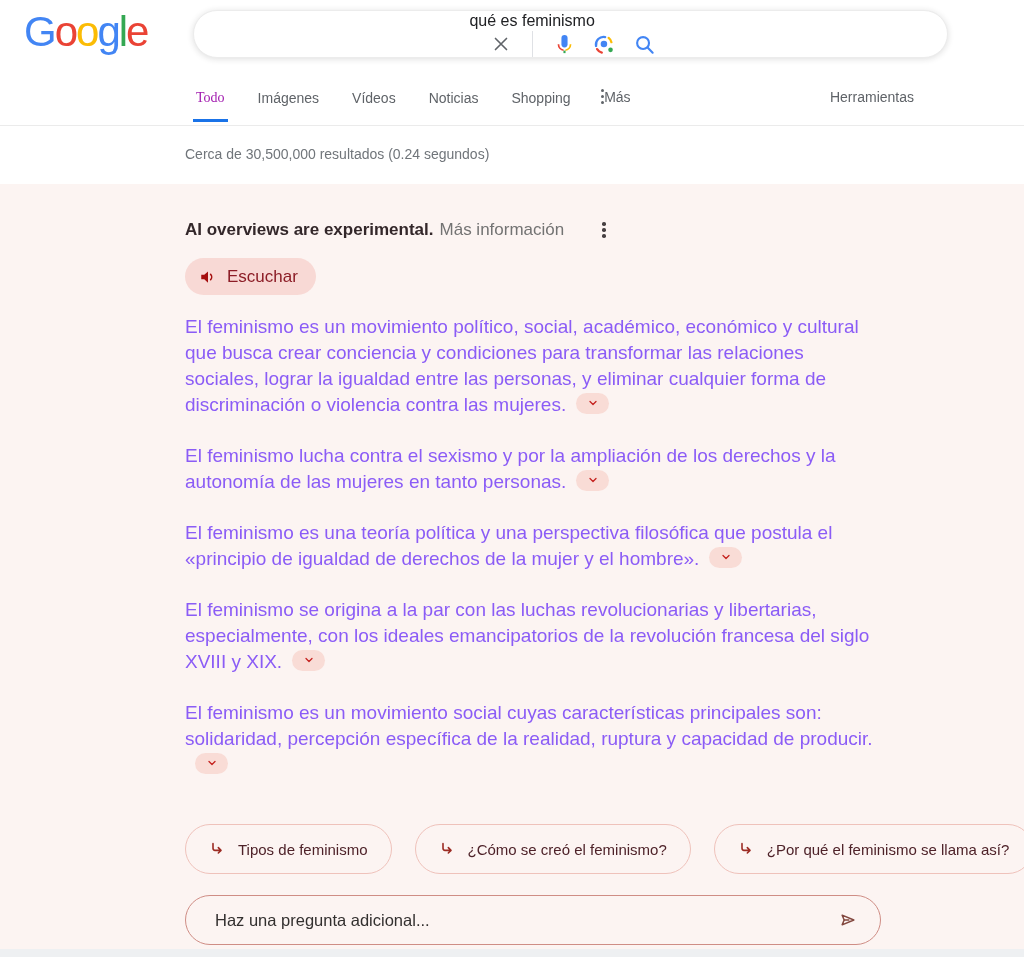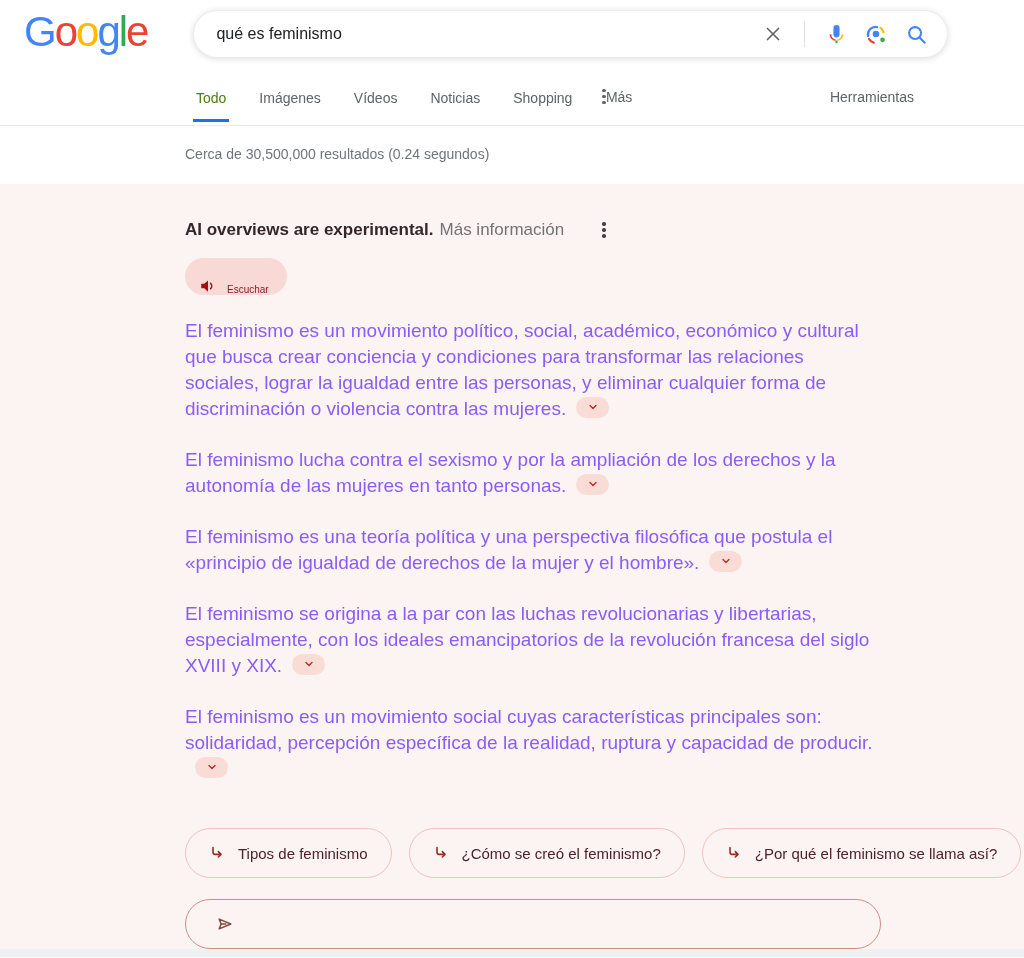--- a/index.html
+++ b/index.html
@@ -5,59 +5,59 @@
   * { margin:0; padding:0; box-sizing:border-box; }
   html,body { width:1024px; height:958px; background:#fff; overflow:hidden;
     font-family:"Liberation Sans","DejaVu Sans",sans-serif; }
 
   
   .header { display:flex; align-items:center; height:68px; padding-left:24px; }
   .logo { font-size:42px; font-weight:500; letter-spacing:-2px; line-height:1; user-select:none; margin-top:-4px; }
   .c-blue{color:#4285F4} .c-red{color:#EA4335} .c-yellow{color:#FBBC05} .c-green{color:#34A853}
   .searchbar { margin-left:46px; width:755px; height:48px; border-radius:24px;
     background:#fff; border:1px solid #ececec; box-shadow:0 1px 6px rgba(32,33,36,.15);
-    display:flex; align-items:center; padding:0 18px 0 22px; }
+    display:flex; align-items:center; padding:0 18px 0 22px;flex-direction:column; }
   .searchbar input { flex:1; border:none; outline:none; font-size:16px; color:#202124; background:transparent;
     font-family:"Liberation Sans","DejaVu Sans",sans-serif; }
   .sb-icons { display:flex; align-items:center; gap:14px; }
   .icon-btn { width:26px; height:26px; display:flex; align-items:center; justify-content:center; cursor:pointer; }
   .sb-divider { width:1px; height:26px; background:#dfe1e5; margin:0 4px; }
 
   
   .tabsrow { display:flex; align-items:center; height:58px; padding-left:193px; padding-right:110px;
     font-size:14px; color:#5f6368; border-bottom:1px solid #ebebeb; }
   .tab { margin-right:27px; padding:19px 3px 16px; cursor:pointer; white-space:nowrap; }
-  .tab.active { color:#4d7c0f; border-bottom:3px solid #1a73e8; padding-bottom:13px; }
+  .tab.active { color:#a21caf; border-bottom:3px solid #1a73e8; padding-bottom:13px;font-family:Liberation Serif, serif; }
   .tab-more { display:flex; align-items:center; cursor:pointer; }
   .tools { margin-left:auto; cursor:pointer; }
   .dots3 { display:inline-flex; flex-direction:column; gap:2.5px; }
   .dots3 i { width:3.5px; height:3.5px; border-radius:50%; background:#5f6368; }
 
   
   .stats { height:58px; padding:20px 0 0 185px; font-size:14px; color:#70757a; background:#fff; }
 
   
   .ai { background:#fcf4f2; height:765px; padding:36px 0 0 185px; }
   .disclaimer { display:flex; align-items:center; font-size:17px; }
   .disc-bold { font-weight:bold; color:#33272a; }
   .disc-link { color:#737373; margin-left:6px; cursor:pointer; }
   .disc-dots { margin-left:38px; cursor:pointer; }
   .disc-dots i { background:#474042; }
 
-  .listen { margin-top:18px; display:inline-flex; align-items:flex-end; gap:10px; height:37px;
+  .listen { margin-top:18px; display:inline-flex; align-items:center; gap:10px; height:37px;
     padding:0 18px 0 14px; border-radius:19px; background:#f8d9d5; color:#8c1d26;
-    font-size:10px; cursor:pointer; }
+    font-size:17px; cursor:pointer; }
 
   .para { max-width:692px; margin-top:25px; font-size:19px; line-height:26px; color:#8b5cf6; }
   .para:first-of-type { margin-top:19px; }
   .chev-pill { display:inline-flex; align-items:center; justify-content:center;
     width:33px; height:21px; border-radius:11px; background:#f9dcd6; margin-left:10px;
     vertical-align:2px; cursor:pointer; }
 
-  .chips { display:flex; gap:17px; margin-top:46px;text-align:right; }
+  .chips { display:flex; gap:23px; margin-top:46px;text-align:right; }
   .chip { height:50px; border:1px solid #efc2bb; border-radius:25px; background:transparent;
     display:flex; align-items:center; gap:13px; padding:0 23px; font-size:15px; color:#4e2229;
     cursor:pointer; white-space:nowrap; }
 
   .followup { margin-top:21px; width:696px; height:50px; border:1px solid #cf8d85; border-radius:25px;
     display:flex; align-items:center; padding:0 22px 0 29px; }
   .followup input { flex:1; border:none; outline:none; background:transparent; font-size:16.5px;
     color:#33302f; font-family:"Liberation Sans","DejaVu Sans",sans-serif; }
   .followup input::placeholder { color:#33302f; opacity:1; }
   .send { cursor:pointer; display:flex; align-items:center; }
@@ -190,20 +190,21 @@
     </div>
     <div class="chip">
       <svg width="16" height="16" viewBox="0 0 24 24" fill="none">
           <path d="M6 4v7a3 3 0 0 0 3 3h9M14 10l4 4-4 4" stroke="#9c2b23" stroke-width="2.4" stroke-linecap="round" stroke-linejoin="round"></path>
         </svg>
       <span>¿Por qué el feminismo se llama así?</span>
     </div>
   </div>
 
   <div class="followup">
+    <input type="text" placeholder="Haz una pregunta adicional..." style="">
     <span class="send">
       <svg width="20" height="20" viewBox="0 0 24 24" fill="none">
         <path d="M5 6.2 19 12 5 17.8 7.4 12z" stroke="#82473e" stroke-width="1.8" stroke-linejoin="round"></path>
         <path d="M7.4 12H13" stroke="#82473e" stroke-width="1.8" stroke-linecap="round"></path>
       </svg>
     </span>
   </div>
 
 </div>
 

